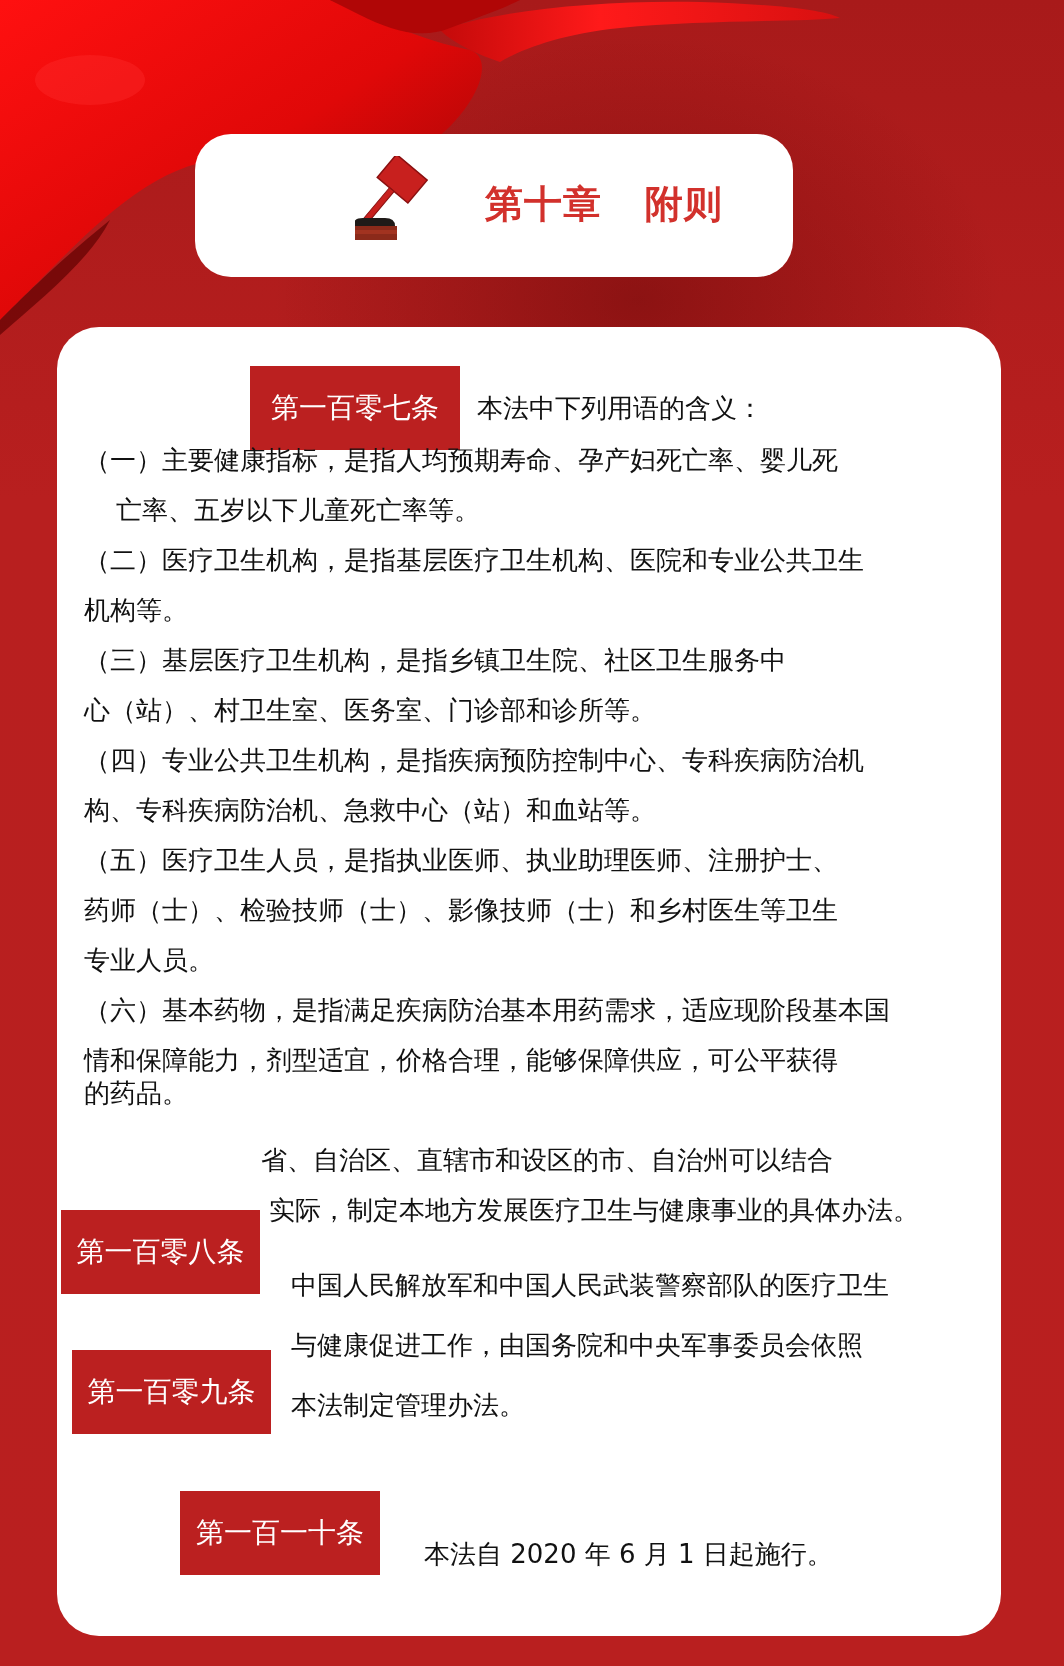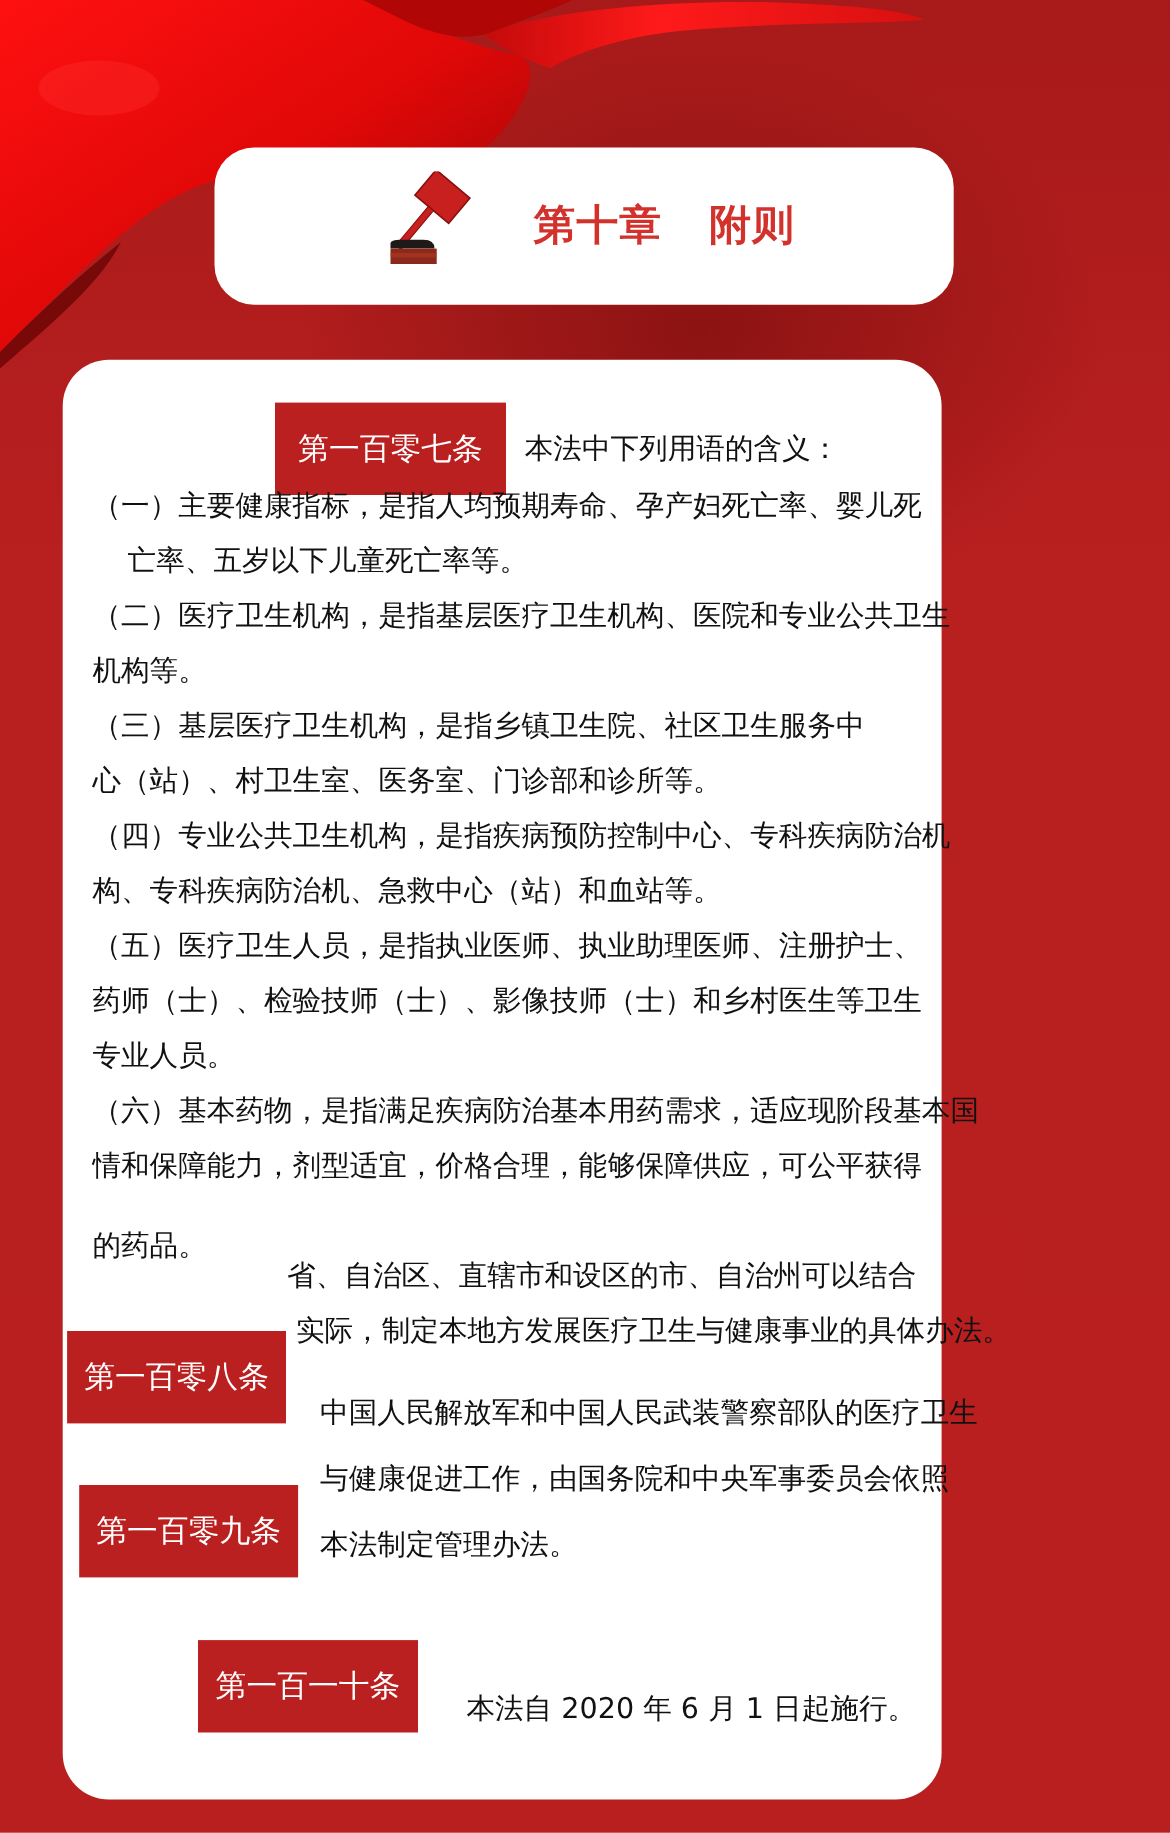--- a/index.html
+++ b/index.html
@@ -9,32 +9,32 @@
     font-family: "DejaVu Sans", "Liberation Sans", sans-serif;
   }
   .bg-gradient {
     position: absolute; inset: 0;
     background:
       radial-gradient(ellipse 520px 380px at 60% 18%, rgba(110,10,10,0.55), rgba(0,0,0,0) 70%),
       linear-gradient(180deg, #a81a1a 0%, #b81f1f 30%, #b91f1f 100%);
   }
   .ribbon { position: absolute; left: 0; top: 0; width: 1064px; height: 340px; }
   .title-card {
-    position: absolute; left: 195px; top: 134px; width: 672px; height: 143px;
+    position: absolute; left: 195px; top: 134px; width: 598px; height: 143px;
     background: #ffffff; border-radius: 36px;
   }
   .gavel-icon { position: absolute; left: 160px; top: 22px; width: 100px; height: 90px; }
   .chapter-title {
     position: absolute; left: 290px; top: 35px; height: 70px; line-height: 70px;
     font-family: "DejaVu Serif", "Liberation Serif", serif;
     font-weight: bold; font-size: 38px; color: #d2312c; letter-spacing: 1px;
     white-space: pre;
   }
   .main-card {
-    position: absolute; left: 57px; top: 327px; width: 799px; height: 1309px;
+    position: absolute; left: 57px; top: 327px; width: 944px; height: 1309px;
     background: #ffffff; border-radius: 42px;
   }
   .art-label {
     position: absolute; background: #bb2020; color: #ffffff;
     font-size: 28px; line-height: 84px; height: 84px; text-align: center;
     letter-spacing: 0px; white-space: nowrap;
   }
   .txt {
     position: absolute; color: #111111; font-size: 26px; white-space: nowrap;
   }
@@ -89,21 +89,21 @@
   <div class="def-line" style="top:258px;">机构等。</div>
   <div class="def-line" style="top:308px;">（三）基层医疗卫生机构，是指乡镇卫生院、社区卫生服务中</div>
   <div class="def-line" style="top:358px;">心（站）、村卫生室、医务室、门诊部和诊所等。</div>
   <div class="def-line" style="top:408px;">（四）专业公共卫生机构，是指疾病预防控制中心、专科疾病防治机</div>
   <div class="def-line" style="top:458px;">构、专科疾病防治机、急救中心（站）和血站等。</div>
   <div class="def-line" style="top:508px;">（五）医疗卫生人员，是指执业医师、执业助理医师、注册护士、</div>
   <div class="def-line" style="top:558px;">药师（士）、检验技师（士）、影像技师（士）和乡村医生等卫生</div>
   <div class="def-line" style="top:608px;">专业人员。</div>
   <div class="def-line" style="top:658px;">（六）基本药物，是指满足疾病防治基本用药需求，适应现阶段基本国</div>
   <div class="def-line" style="top:708px;">情和保障能力，剂型适宜，价格合理，能够保障供应，可公平获得</div>
-  <div class="def-line" style="top:781px;">的药品。</div>
+  <div class="def-line" style="top:741px;">的药品。</div>
 
   <div class="art-label" style="left:4px; top:883px; width:199px;">第一百零八条</div>
   <div class="txt" style="left:204px; top:808px; line-height:50px;">省、自治区、直辖市和设区的市、自治州可以结合</div>
   <div class="txt" style="left:212px; top:858px; line-height:50px;">实际，制定本地方发展医疗卫生与健康事业的具体办法。</div>
 
   <div class="art-label" style="left:15px; top:1023px; width:199px;">第一百零九条</div>
   <div class="txt" style="left:234px; top:933px; line-height:50px;">中国人民解放军和中国人民武装警察部队的医疗卫生</div>
   <div class="txt" style="left:234px; top:993px; line-height:50px;">与健康促进工作，由国务院和中央军事委员会依照</div>
   <div class="txt" style="left:234px; top:1053px; line-height:50px;">本法制定管理办法。</div>
 

